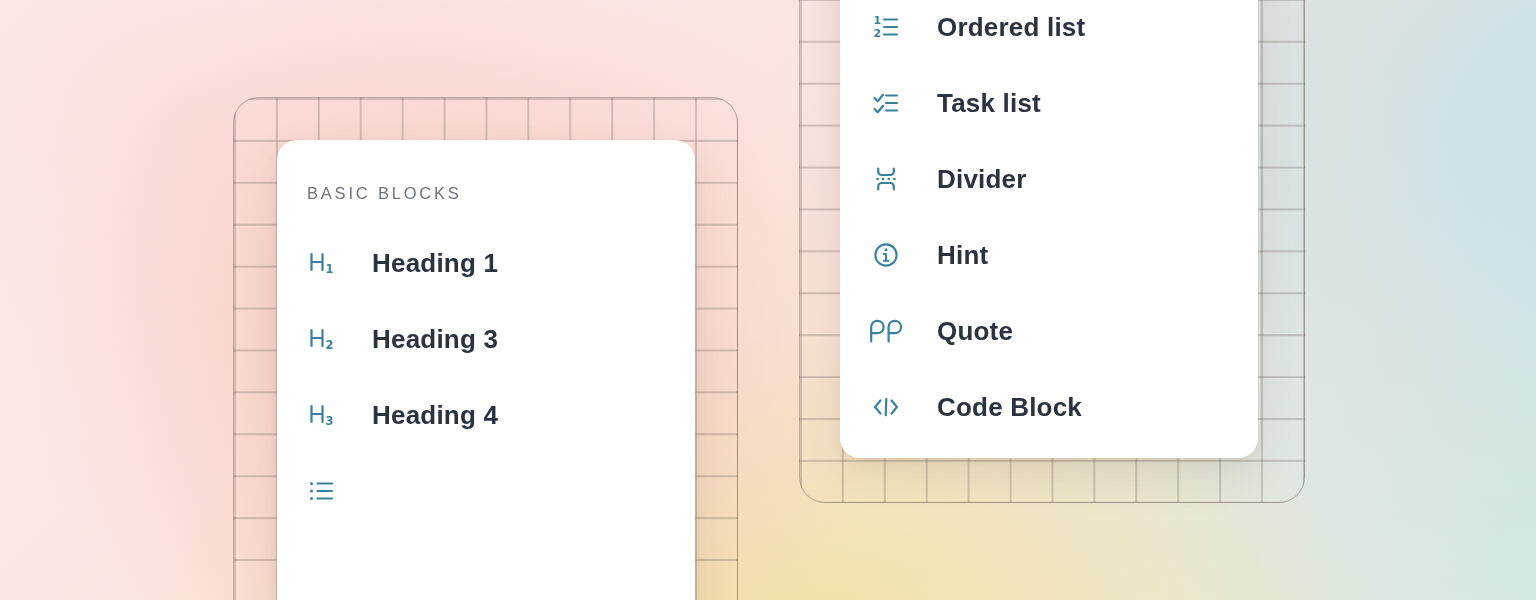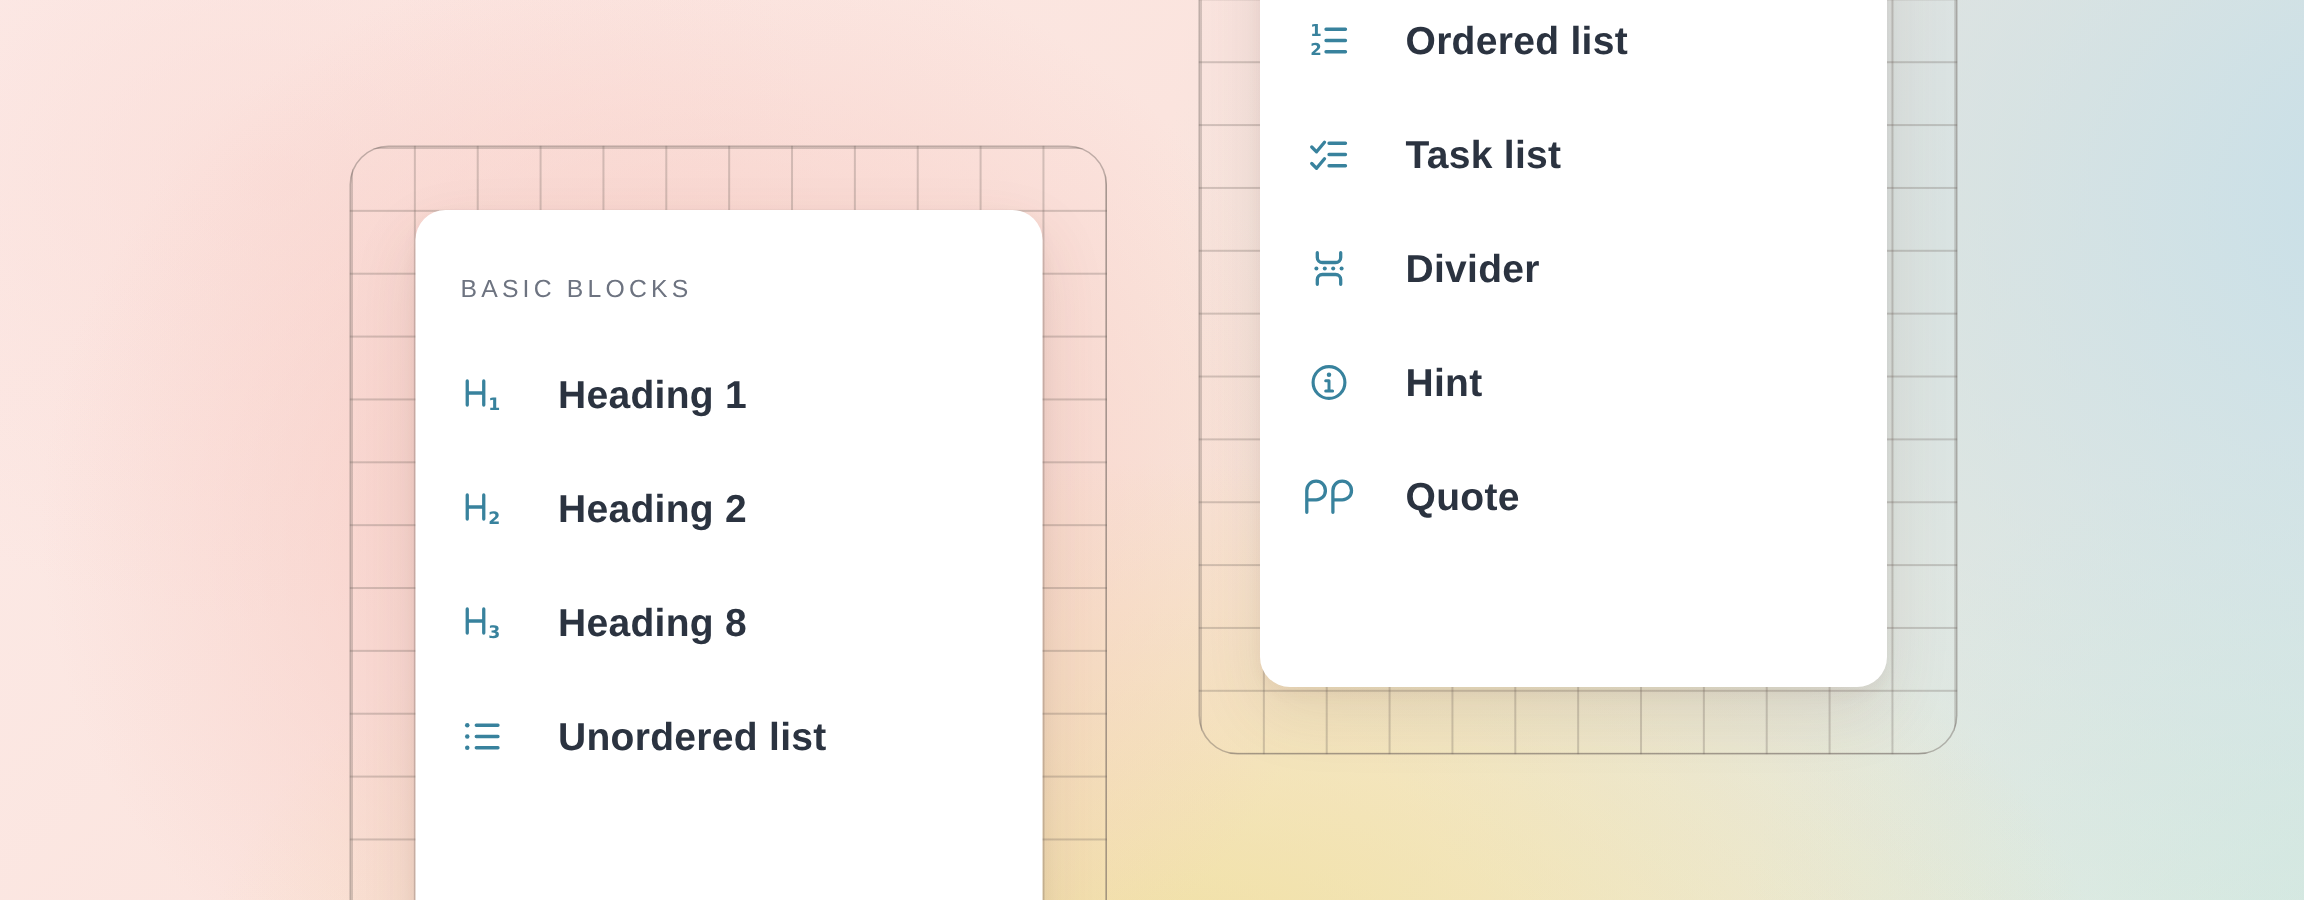--- a/index.html
+++ b/index.html
@@ -67,43 +67,42 @@
         <span class="label">Heading 1</span>
       </div>
 
       <div class="item">
         <span class="icon">
           <svg width="28" height="28" viewBox="0 0 28 28" fill="none" stroke="currentColor" stroke-width="2.2" stroke-linecap="round" stroke-linejoin="round">
             <path d="M4.5 5v16M15.5 5v16M4.5 13h11"></path>
             <text x="18.5" y="24" font-size="11.5" font-weight="bold" fill="currentColor" stroke="none" font-family="DejaVu Sans">2</text>
           </svg>
         </span>
-        <span class="label">Heading 2</span>
+        <span class="label">Heading 3</span>
       </div>
 
       <div class="item">
         <span class="icon">
           <svg width="28" height="28" viewBox="0 0 28 28" fill="none" stroke="currentColor" stroke-width="2.2" stroke-linecap="round" stroke-linejoin="round">
             <path d="M4.5 5v16M15.5 5v16M4.5 13h11"></path>
             <text x="18.5" y="24" font-size="11.5" font-weight="bold" fill="currentColor" stroke="none" font-family="DejaVu Sans">3</text>
           </svg>
         </span>
-        <span class="label">Heading 8</span>
+        <span class="label">Heading 4</span>
       </div>
 
       <div class="item">
         <span class="icon">
           <svg width="28" height="28" viewBox="0 0 28 28" fill="none" stroke="currentColor" stroke-width="2.2" stroke-linecap="round" stroke-linejoin="round">
             <circle cx="4.5" cy="6.5" r="1.5" fill="currentColor" stroke="none"></circle>
             <circle cx="4.5" cy="14" r="1.5" fill="currentColor" stroke="none"></circle>
             <circle cx="4.5" cy="21.5" r="1.5" fill="currentColor" stroke="none"></circle>
             <path d="M10.5 6.5H25M10.5 14H25M10.5 21.5H25"></path>
           </svg>
         </span>
-        <span class="label">Unordered list</span>
       </div>
 
     </div>
   </div>
 
   <div class="card card-right">
     <div class="items">
 
       <div class="item">
         <span class="icon">
@@ -155,16 +154,26 @@
       <div class="item">
         <span class="icon">
           <svg width="36" height="28" viewBox="0 0 36 28" fill="none" stroke="currentColor" stroke-width="2.2" stroke-linecap="round" stroke-linejoin="round">
             <path d="M3.2 24.5 3.2 10 C3.2 6.4 5.9 3.8 9.4 3.8 C12.9 3.8 15.6 6.4 15.6 10 C15.6 13.6 12.9 16.2 9.4 16.2 L3.2 16.2"></path>
             <path d="M20.6 24.5 20.6 10 C20.6 6.4 23.3 3.8 26.8 3.8 C30.3 3.8 33 6.4 33 10 C33 13.6 30.3 16.2 26.8 16.2 L20.6 16.2"></path>
           </svg>
         </span>
         <span class="label">Quote</span>
       </div>
 
+      <div class="item">
+        <span class="icon">
+          <svg width="28" height="28" viewBox="0 0 28 28" fill="none" stroke="currentColor" stroke-width="2.2" stroke-linecap="round" stroke-linejoin="round">
+            <path d="M8.5 7.5 3 14l5.5 6.5"></path>
+            <path d="M19.5 7.5 25 14l-5.5 6.5"></path>
+            <path d="M14.3 5.8l-.6 16.4"></path>
+          </svg>
+        </span>
+        <span class="label">Code Block</span>
+      </div>
 
     </div>
   </div>
 </div>
 
 </body></html>

